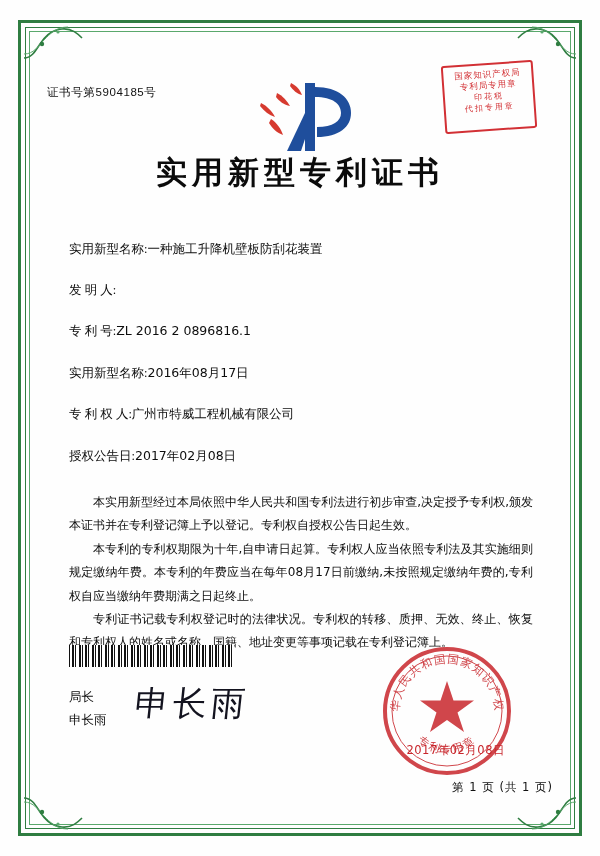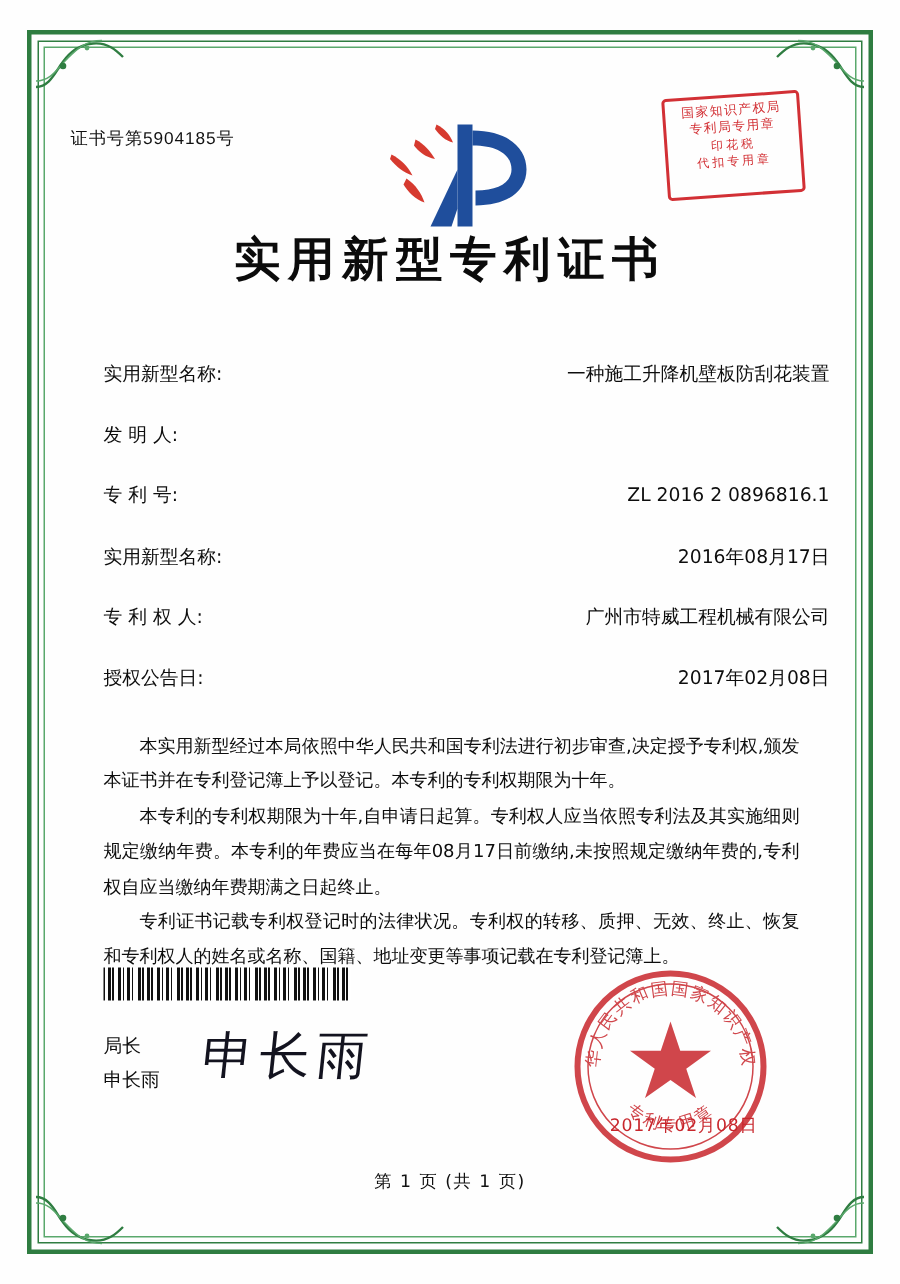--- a/index.html
+++ b/index.html
@@ -135,25 +135,25 @@
   }
   .field-row {
     display: flex;
     align-items: baseline;
     margin-bottom: 23px;
     line-height: 1.4;
   }
   .field-label {
     flex: 0 0 auto;
     white-space: nowrap;
+    font-family: Liberation Serif, serif;
   }
   .field-value {
     flex: 1 1 auto;
     white-space: normal;
-    text-align: right;
   }
 
   .paras {
     margin-top: 26px;
     padding: 0 20px 0 22px;
     font-size: 12px;
     line-height: 1.95;
     color: #0d0d0d;
     text-align: justify;
   }
@@ -212,21 +212,21 @@
     font-size: 11.5px;
     color: #c8262c;
     letter-spacing: 0.5px;
   }
 
   .footer {
     position: absolute;
     left: 0;
     right: 0;
     bottom: 6px;
-    text-align: center;
+    text-align: right;
     font-size: 11.5px;
     color: #111;
     letter-spacing: 1px;
   }
 </style>
 </head>
 <body>
 
 <div class="page">
 
@@ -312,21 +312,21 @@
         <span class="field-label">专 利 权 人:</span>
         <span class="field-value">广州市特威工程机械有限公司</span>
       </div>
       <div class="field-row">
         <span class="field-label">授权公告日:</span>
         <span class="field-value">2017年02月08日</span>
       </div>
     </div>
 
     <div class="paras">
-      <p>本实用新型经过本局依照中华人民共和国专利法进行初步审查,决定授予专利权,颁发本证书并在专利登记簿上予以登记。本专利的专利权期限为十年。</p>
+      <p>本实用新型经过本局依照中华人民共和国专利法进行初步审查,决定授予专利权,颁发本证书并在专利登记簿上予以登记。专利权自授权公告日起生效。</p>
       <p>本专利的专利权期限为十年,自申请日起算。专利权人应当依照专利法及其实施细则规定缴纳年费。本专利的年费应当在每年08月17日前缴纳,未按照规定缴纳年费的,专利权自应当缴纳年费期满之日起终止。</p>
       <p>专利证书记载专利权登记时的法律状况。专利权的转移、质押、无效、终止、恢复和专利权人的姓名或名称、国籍、地址变更等事项记载在专利登记簿上。</p>
     </div>
 
     <div class="barcode"></div>
 
     <div class="sign-block">
       <div>局长</div>
       <div>申长雨</div>
     </div>

